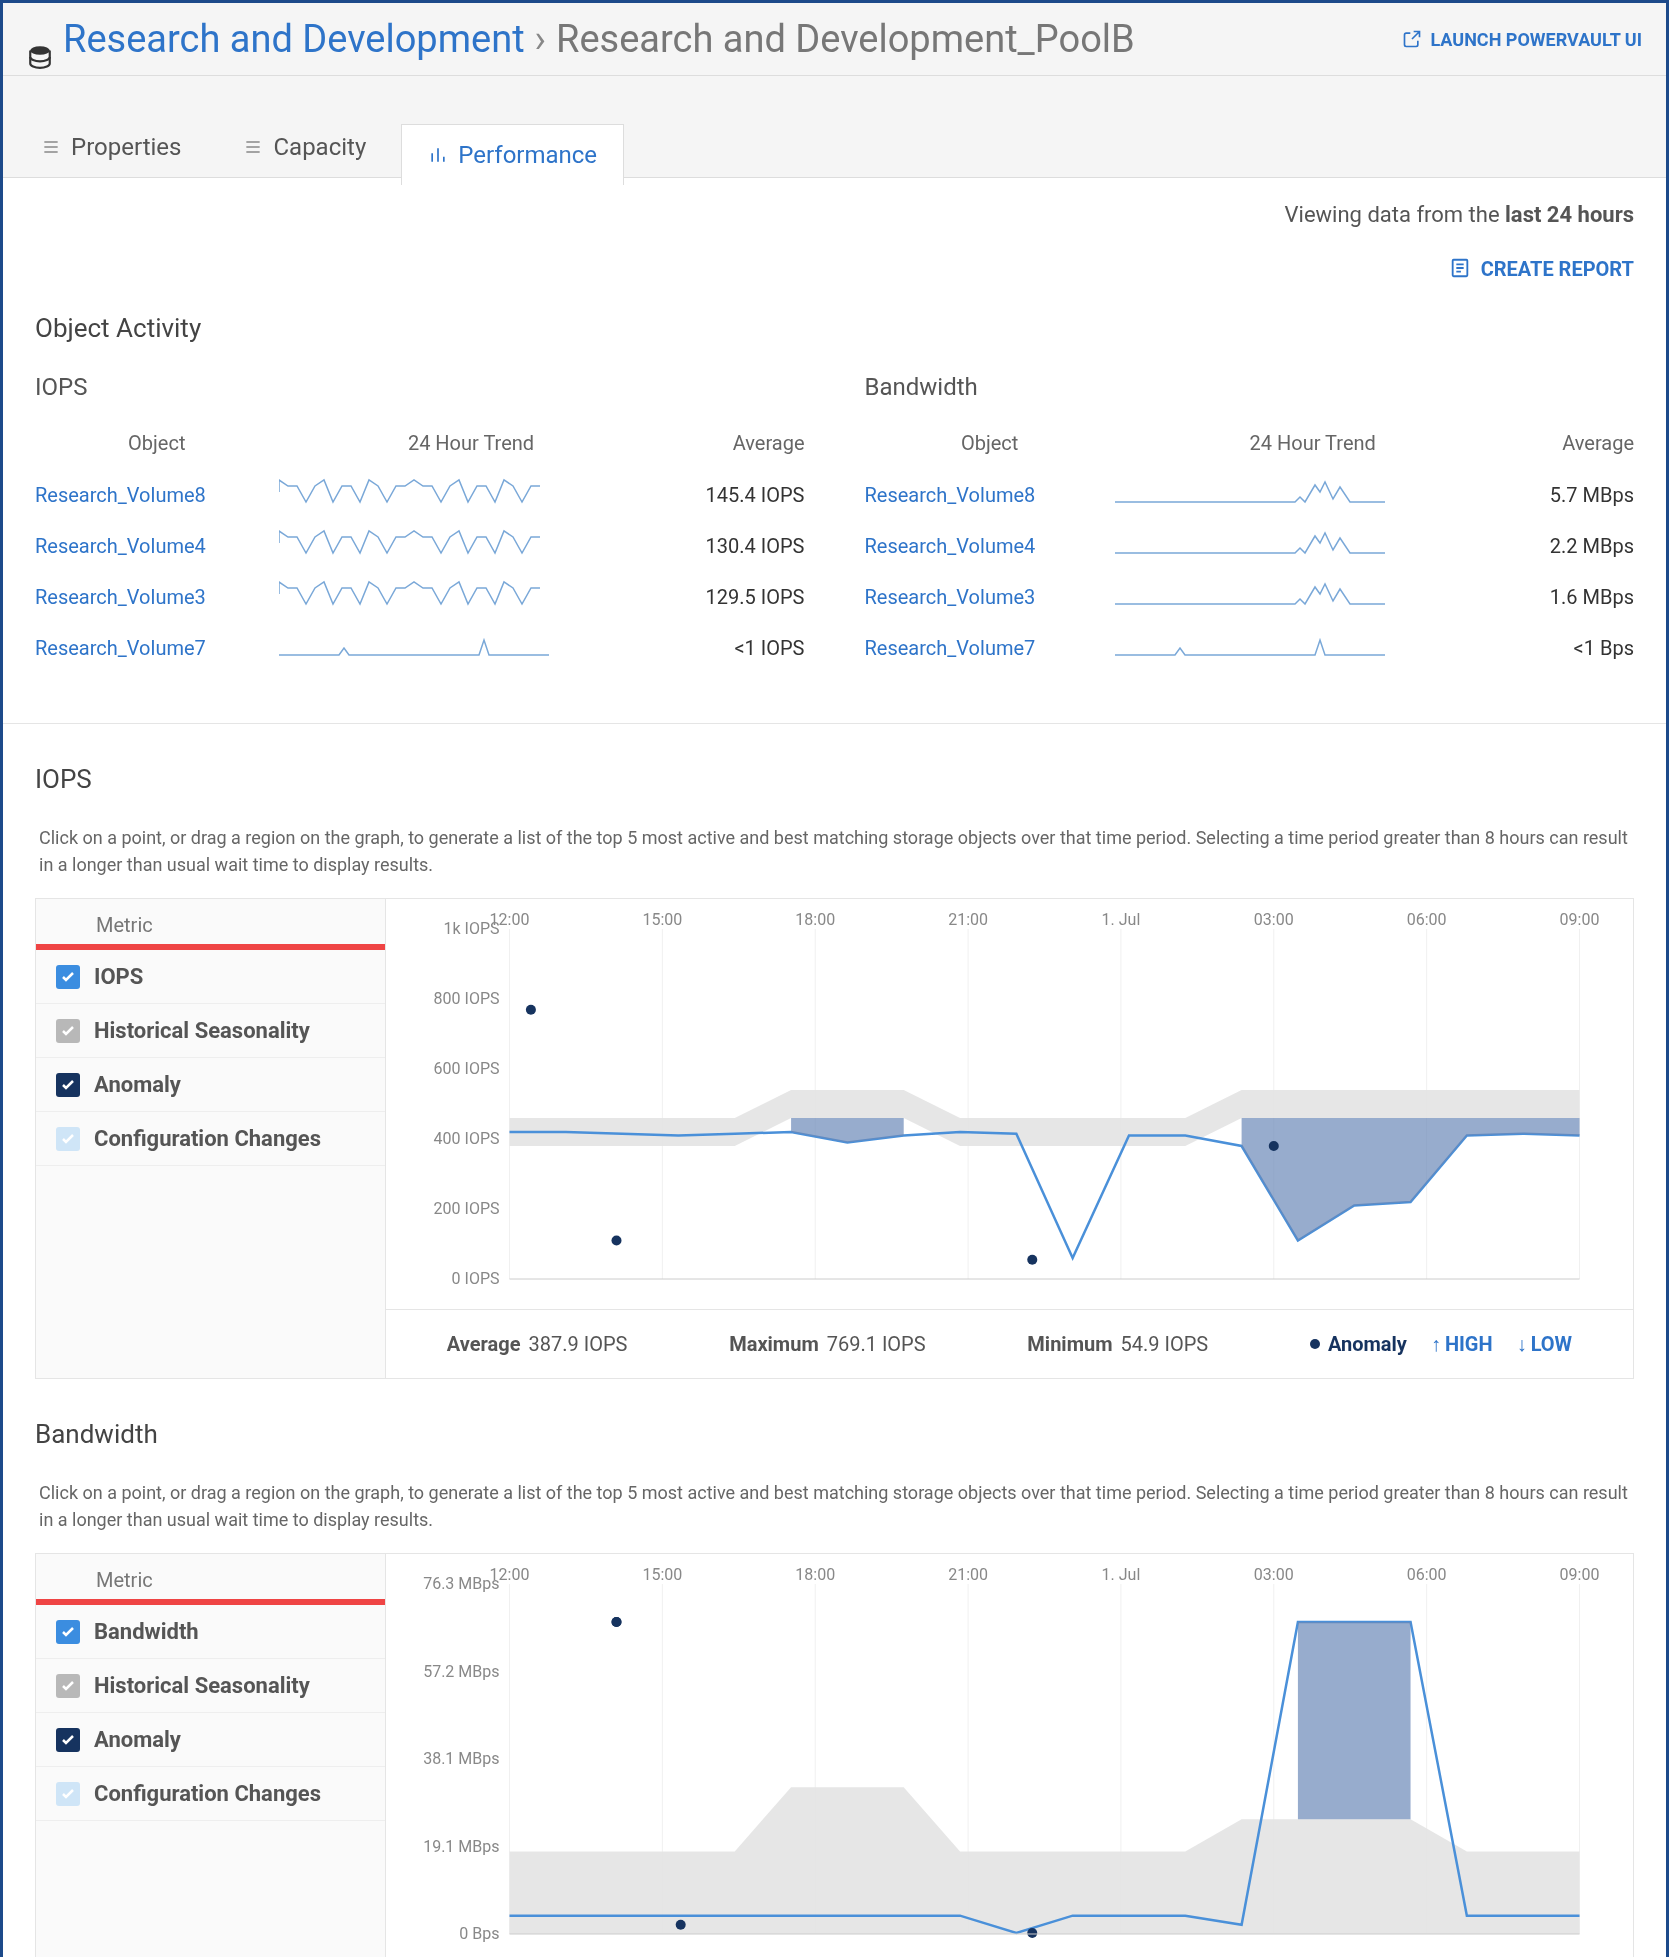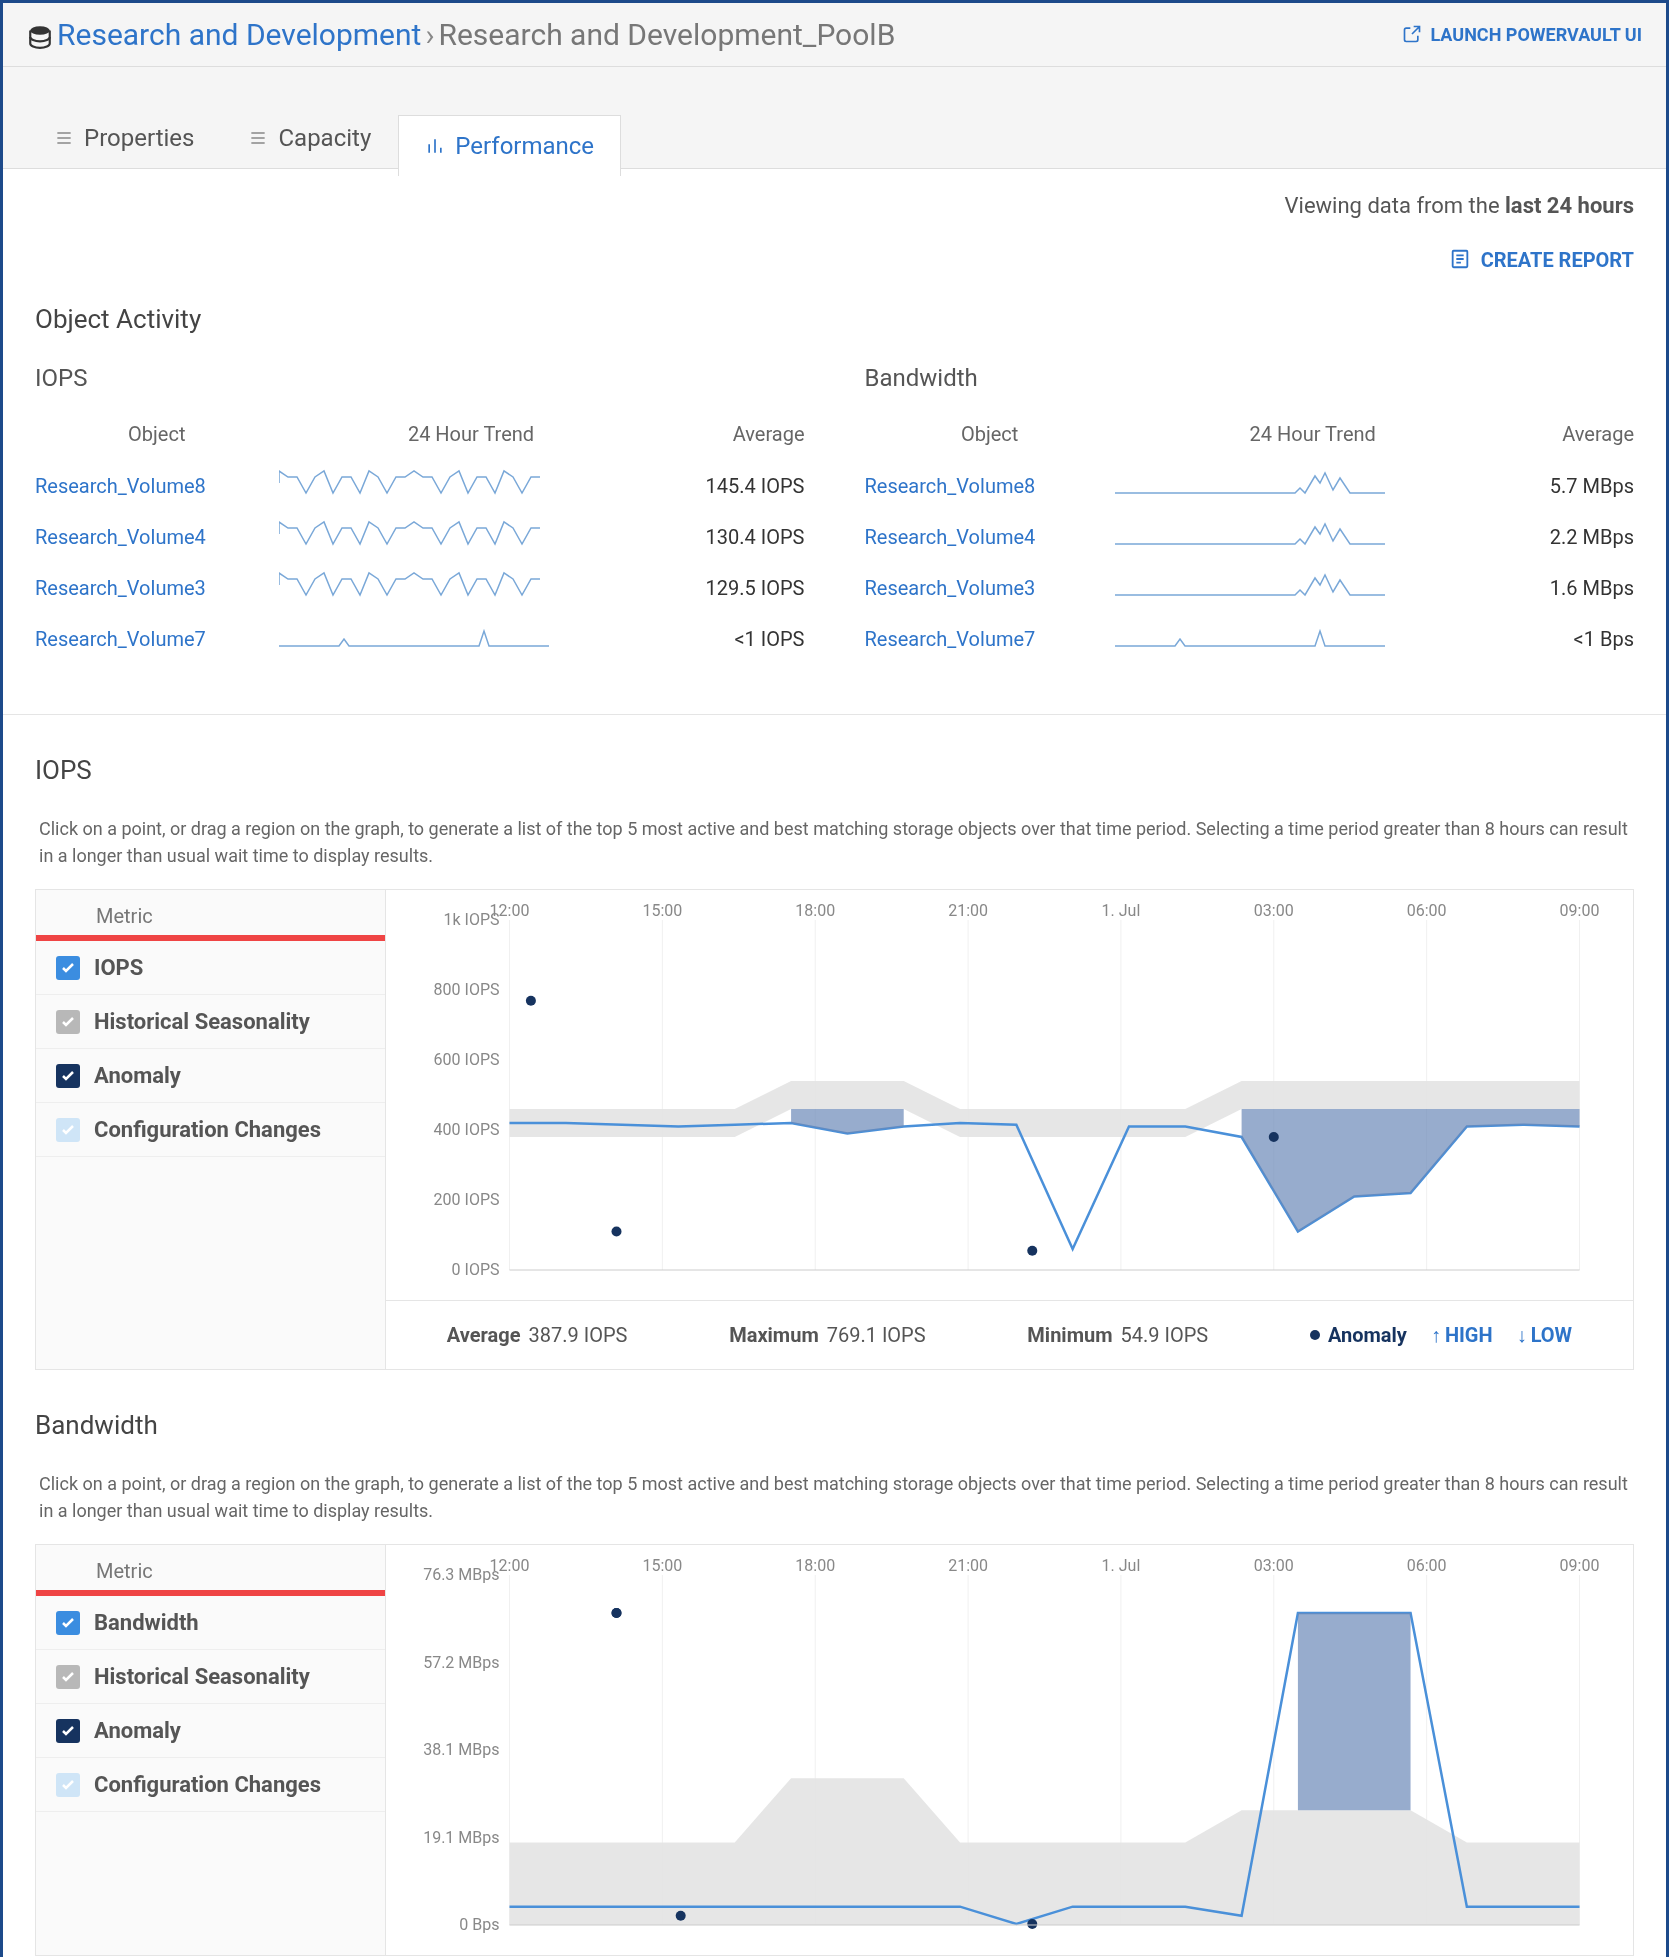--- a/index.html
+++ b/index.html
@@ -1,26 +1,26 @@
 <!DOCTYPE html>
 <html><head>
 <meta charset="utf-8">
 <style>
   *{box-sizing:border-box;margin:0;padding:0;font-family:-apple-system,BlinkMacSystemFont,"Segoe UI",Roboto,Arial,sans-serif}
   body{background:#fff;color:#333;font-size:22px;border:3px solid #1d4a8a}
   .page{padding:0}
   .topbar{display:flex;align-items:center;justify-content:space-between;padding:14px 24px;border-bottom:1px solid #ddd;background:#f5f5f5}
-  .crumbs{display:flex;align-items:center;gap:4px;font-size:30px}
+  .crumbs{display:flex;align-items:flex-end;gap:10px;font-size:38px}
   .crumbs a{color:#2e74c9;text-decoration:none}
   .crumbs .sep{color:#888}
   .crumbs .title{color:#777}
   .disk-icon{width:26px;height:26px;display:inline-block}
   .launch{color:#2e74c9;font-size:18px;font-weight:700;display:flex;gap:8px;text-decoration:none}
   .launch svg{width:20px;height:20px}
-  .tabs{display:flex;gap:0;padding:40px 24px 0;background:#f5f5f5;border-bottom:1px solid #ddd}
+  .tabs{display:flex;gap:8px;padding:40px 11px 0;background:#f5f5f5;border-bottom:1px solid #ddd}
   .tab{padding:16px 26px;border:1px solid transparent;border-bottom:none;display:flex;align-items:center;gap:10px;color:#555;font-size:24px;cursor:pointer}
   .tab svg{width:20px;height:20px}
   .tab.active{background:#fff;border-color:#ddd;color:#2e74c9;position:relative;top:8px}
   .content{padding:24px 32px}
   .toprow{display:flex;justify-content:flex-end;align-items:center;gap:30px;flex-direction:column;align-items:flex-end;margin-bottom:32px}
   .viewing{font-size:22px;color:#555}
   .viewing b{font-weight:700}
   .create-report{color:#2e74c9;font-size:20px;font-weight:700;display:flex;gap:10px;text-decoration:none}
   .create-report svg{width:22px;height:22px}
   h2{font-size:26px;font-weight:400;color:#444;margin:18px 0 30px}

